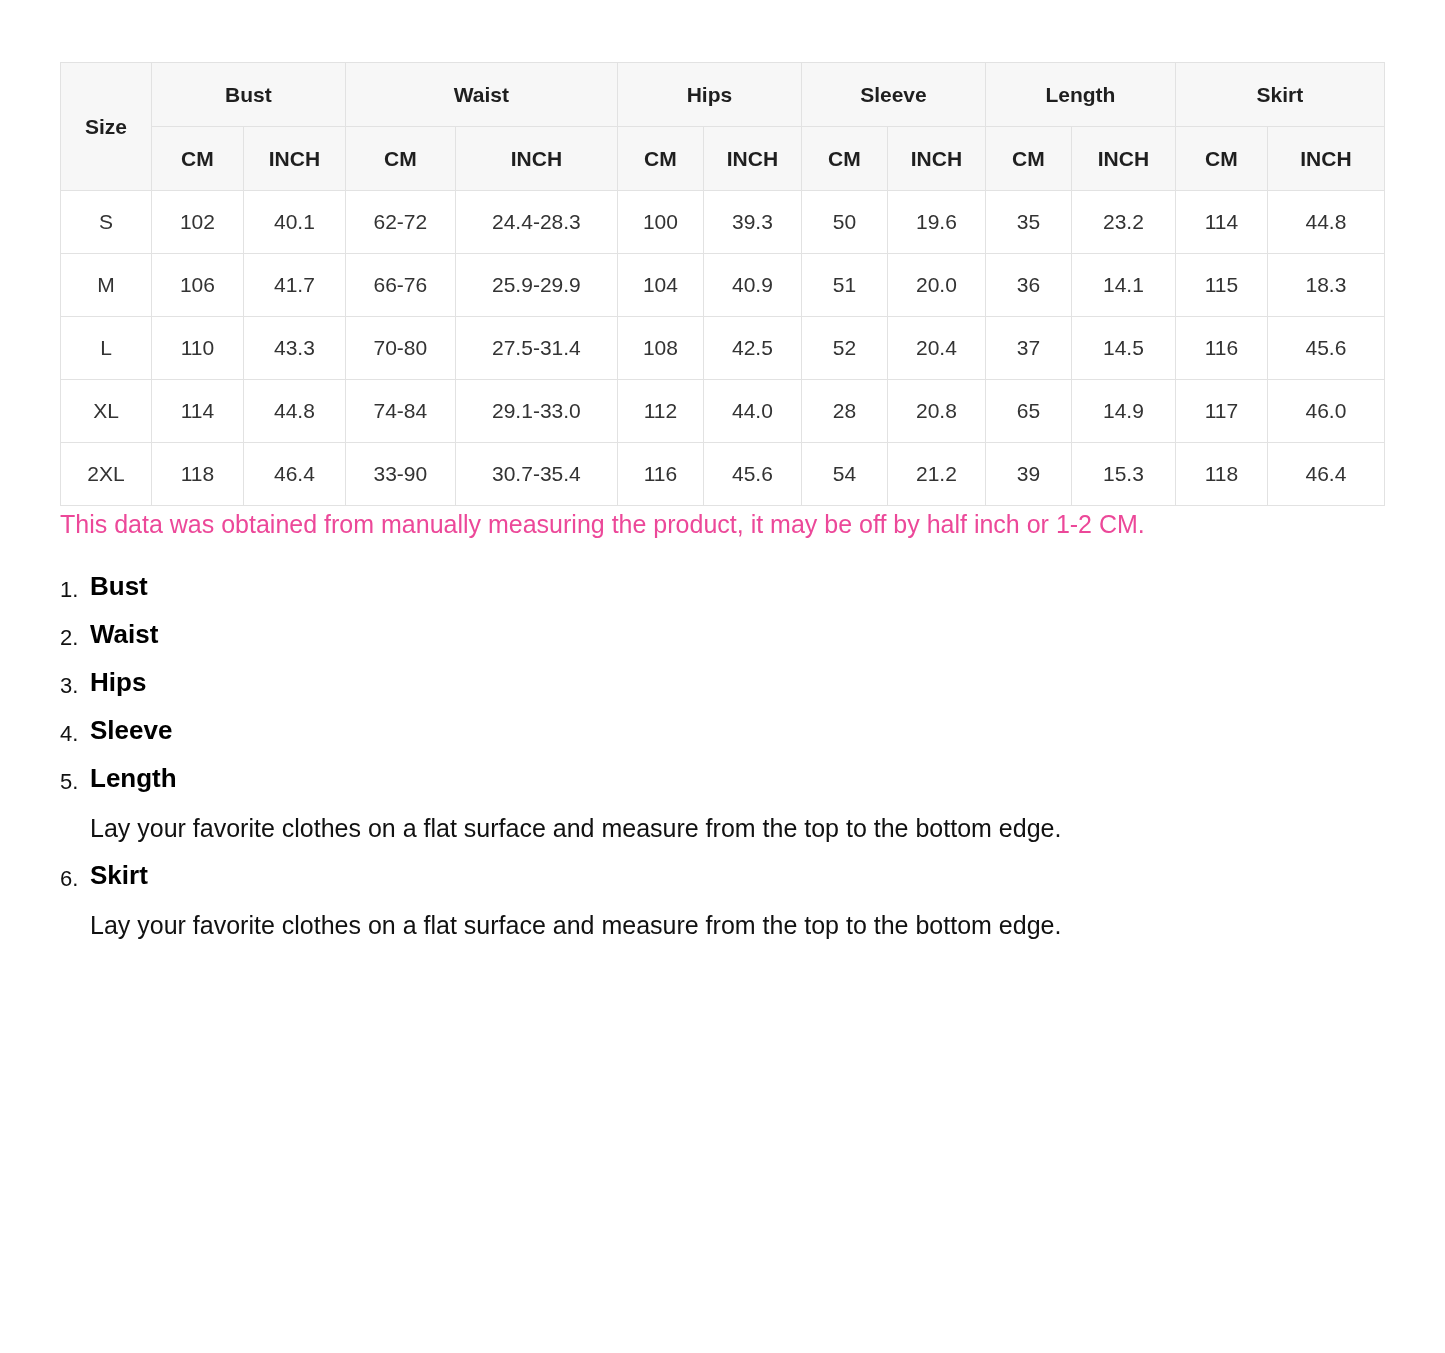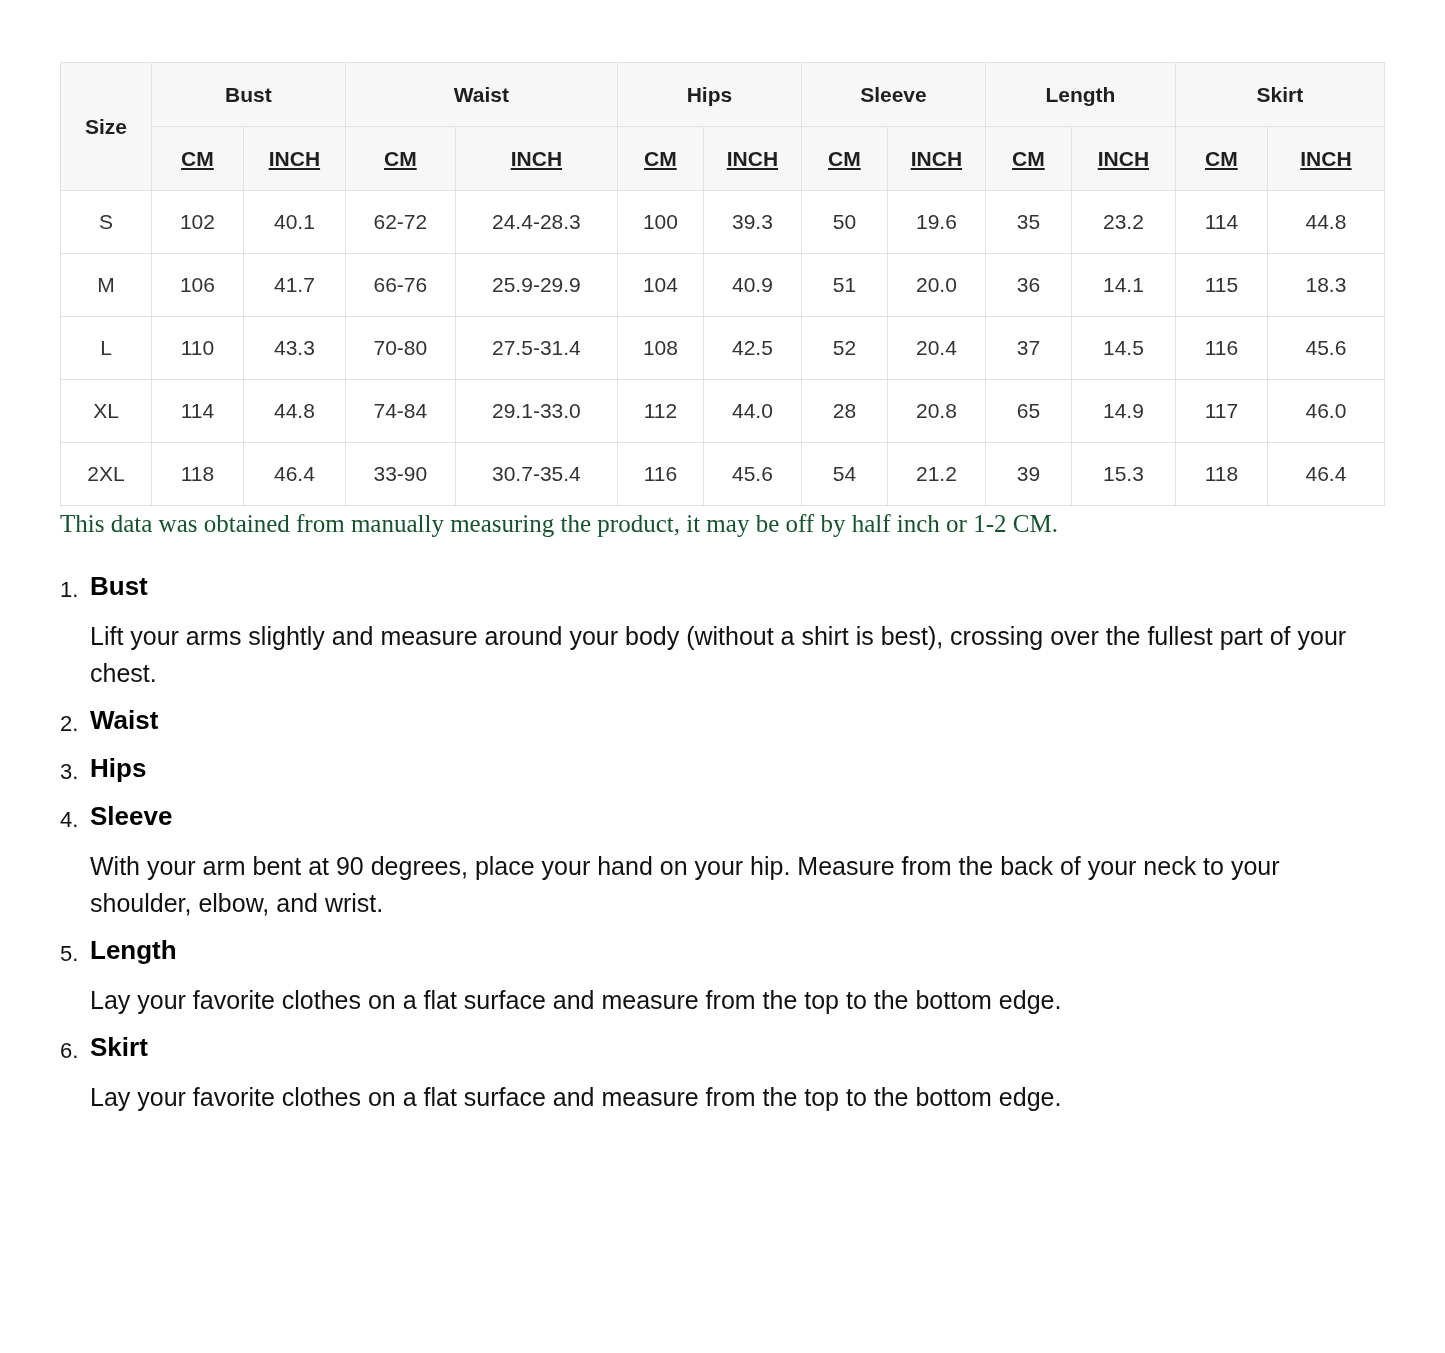--- a/index.html
+++ b/index.html
@@ -25,41 +25,40 @@
     vertical-align:middle;
     overflow:hidden;
     white-space:nowrap;
   }
   .size-table thead th {
     background:#f7f7f7;
     font-weight:bold;
     color:#1f1f1f;
   }
   .size-table thead tr.group-row th { height:64px; }
-  .size-table thead tr.unit-row th { height:64px;text-decoration:underline; }
+  .size-table thead tr.unit-row th { height:64px; }
   .size-table tbody td {
     height:63px;
     background:#ffffff;
     color:#333333;
     font-weight:normal;
   }
 
   
   .howto-title {
     margin:50px 0 17px 0;
     font-size:31px;
     font-weight:bold;
     color:#000000;
     letter-spacing:0.2px;
   }
   .howto-intro {
     font-size:25px;
     line-height:36px;
-    color:#14532d;
-    font-family:Liberation Serif, serif;
+    color:#ec4899;
   }
   .steps {
     list-style:none;
     margin-top:28px;
   }
   .steps li {
     position:relative;
     padding-left:30px;
     margin-bottom:12px;
   }
@@ -207,31 +206,29 @@
           <td>46.4</td>
         </tr>
       </tbody>
   </table>
 
   <p class="howto-intro">This data was obtained from manually measuring the product, it may be off by half inch or 1-2 CM.</p>
 
   <ol class="steps">
       <li>
         <div class="step-head"><span class="step-num">1.</span><h3 class="step-label">Bust</h3></div>
-        <p class="step-desc">Lift your arms slightly and measure around your body (without a shirt is best), crossing over the fullest part of your chest.</p>
       </li>
       <li>
         <div class="step-head"><span class="step-num">2.</span><h3 class="step-label">Waist</h3></div>
       </li>
       <li>
         <div class="step-head"><span class="step-num">3.</span><h3 class="step-label">Hips</h3></div>
       </li>
       <li>
         <div class="step-head"><span class="step-num">4.</span><h3 class="step-label">Sleeve</h3></div>
-        <p class="step-desc">With your arm bent at 90 degrees, place your hand on your hip. Measure from the back of your neck to your shoulder, elbow, and wrist.</p>
       </li>
       <li>
         <div class="step-head"><span class="step-num">5.</span><h3 class="step-label">Length</h3></div>
         <p class="step-desc">Lay your favorite clothes on a flat surface and measure from the top to the bottom edge.</p>
       </li>
       <li>
         <div class="step-head"><span class="step-num">6.</span><h3 class="step-label">Skirt</h3></div>
         <p class="step-desc">Lay your favorite clothes on a flat surface and measure from the top to the bottom edge.</p>
       </li>
     </ol>

